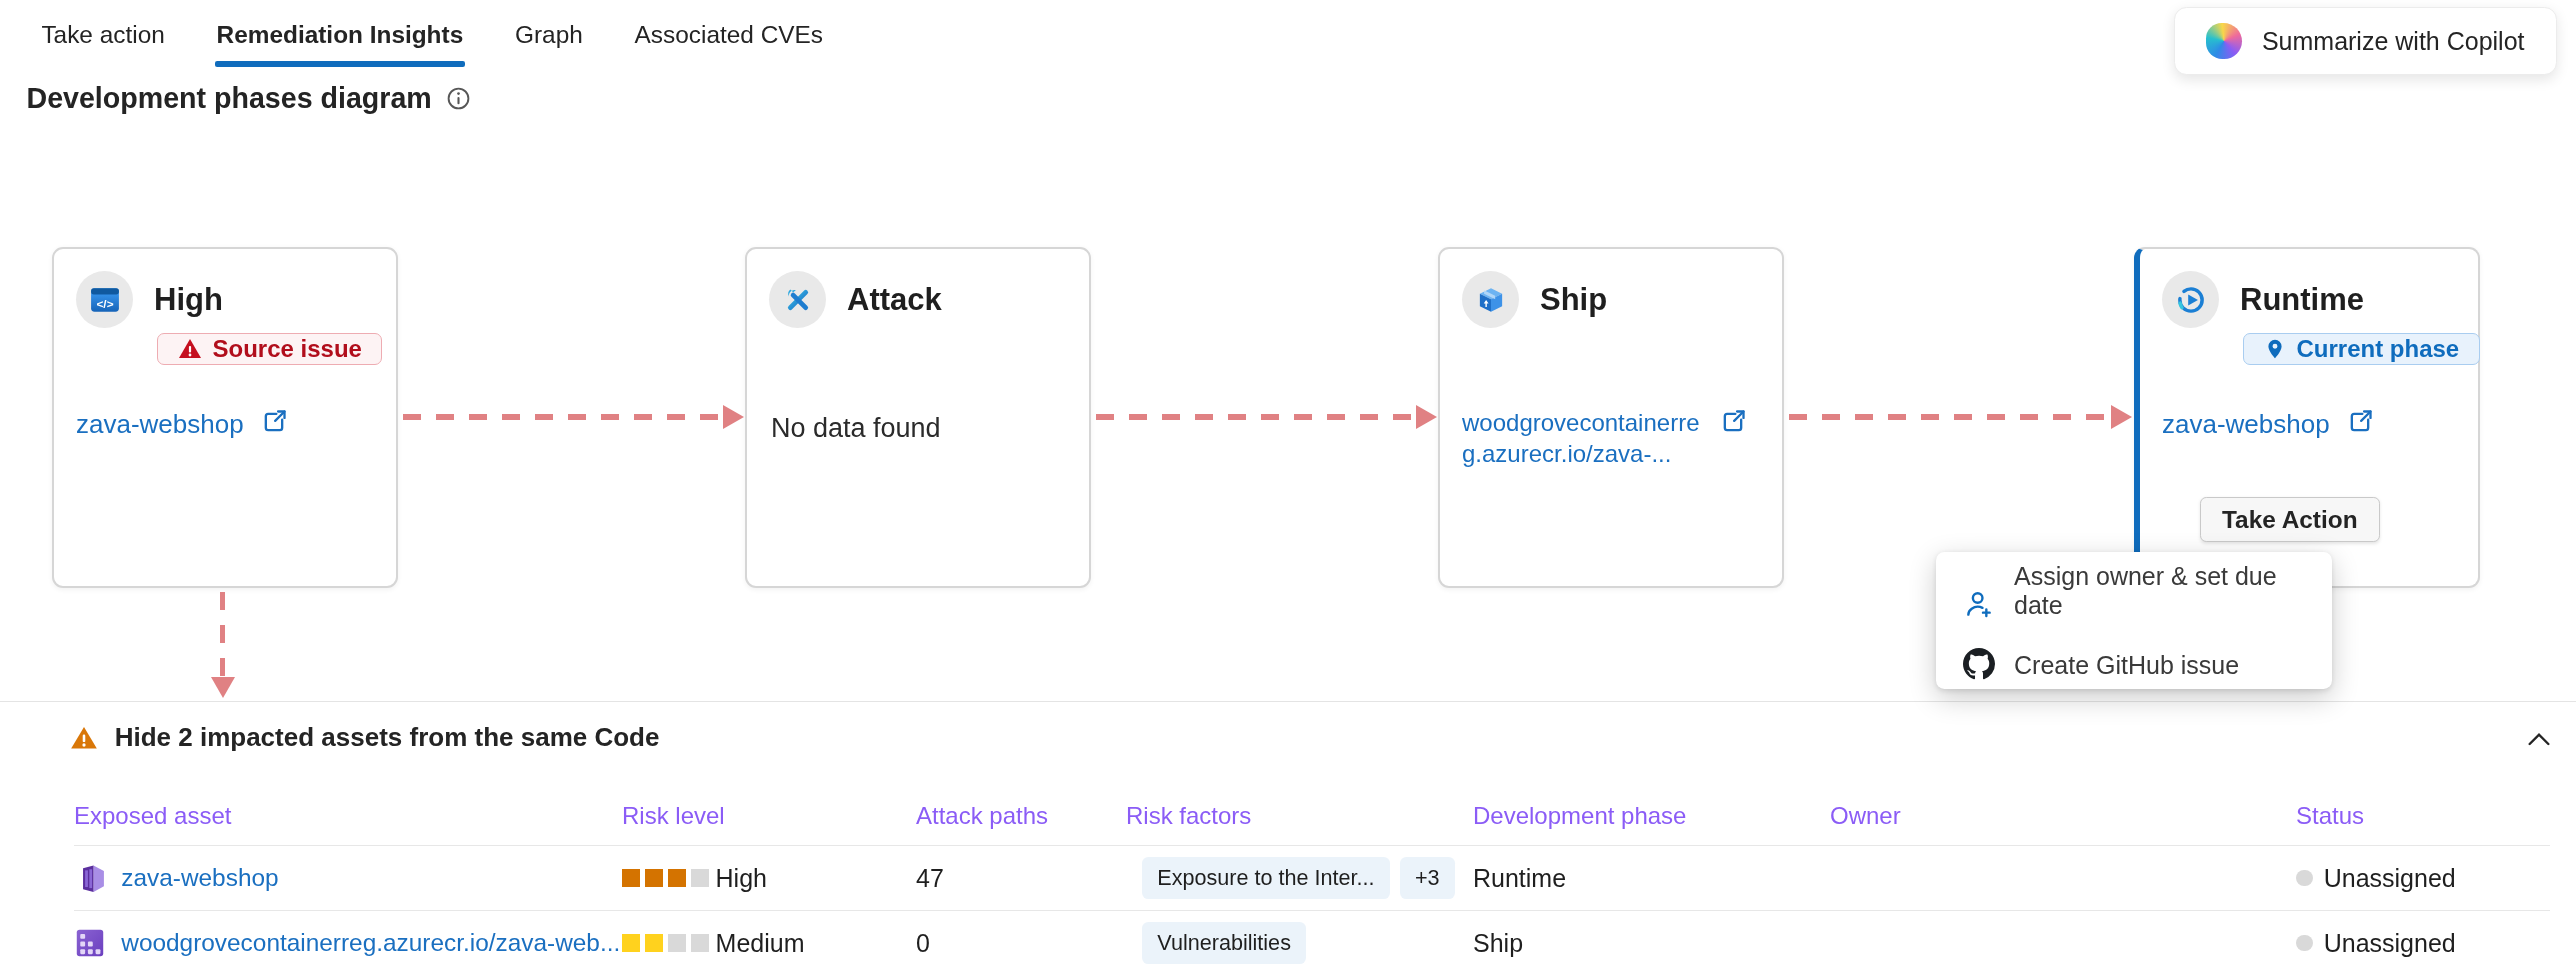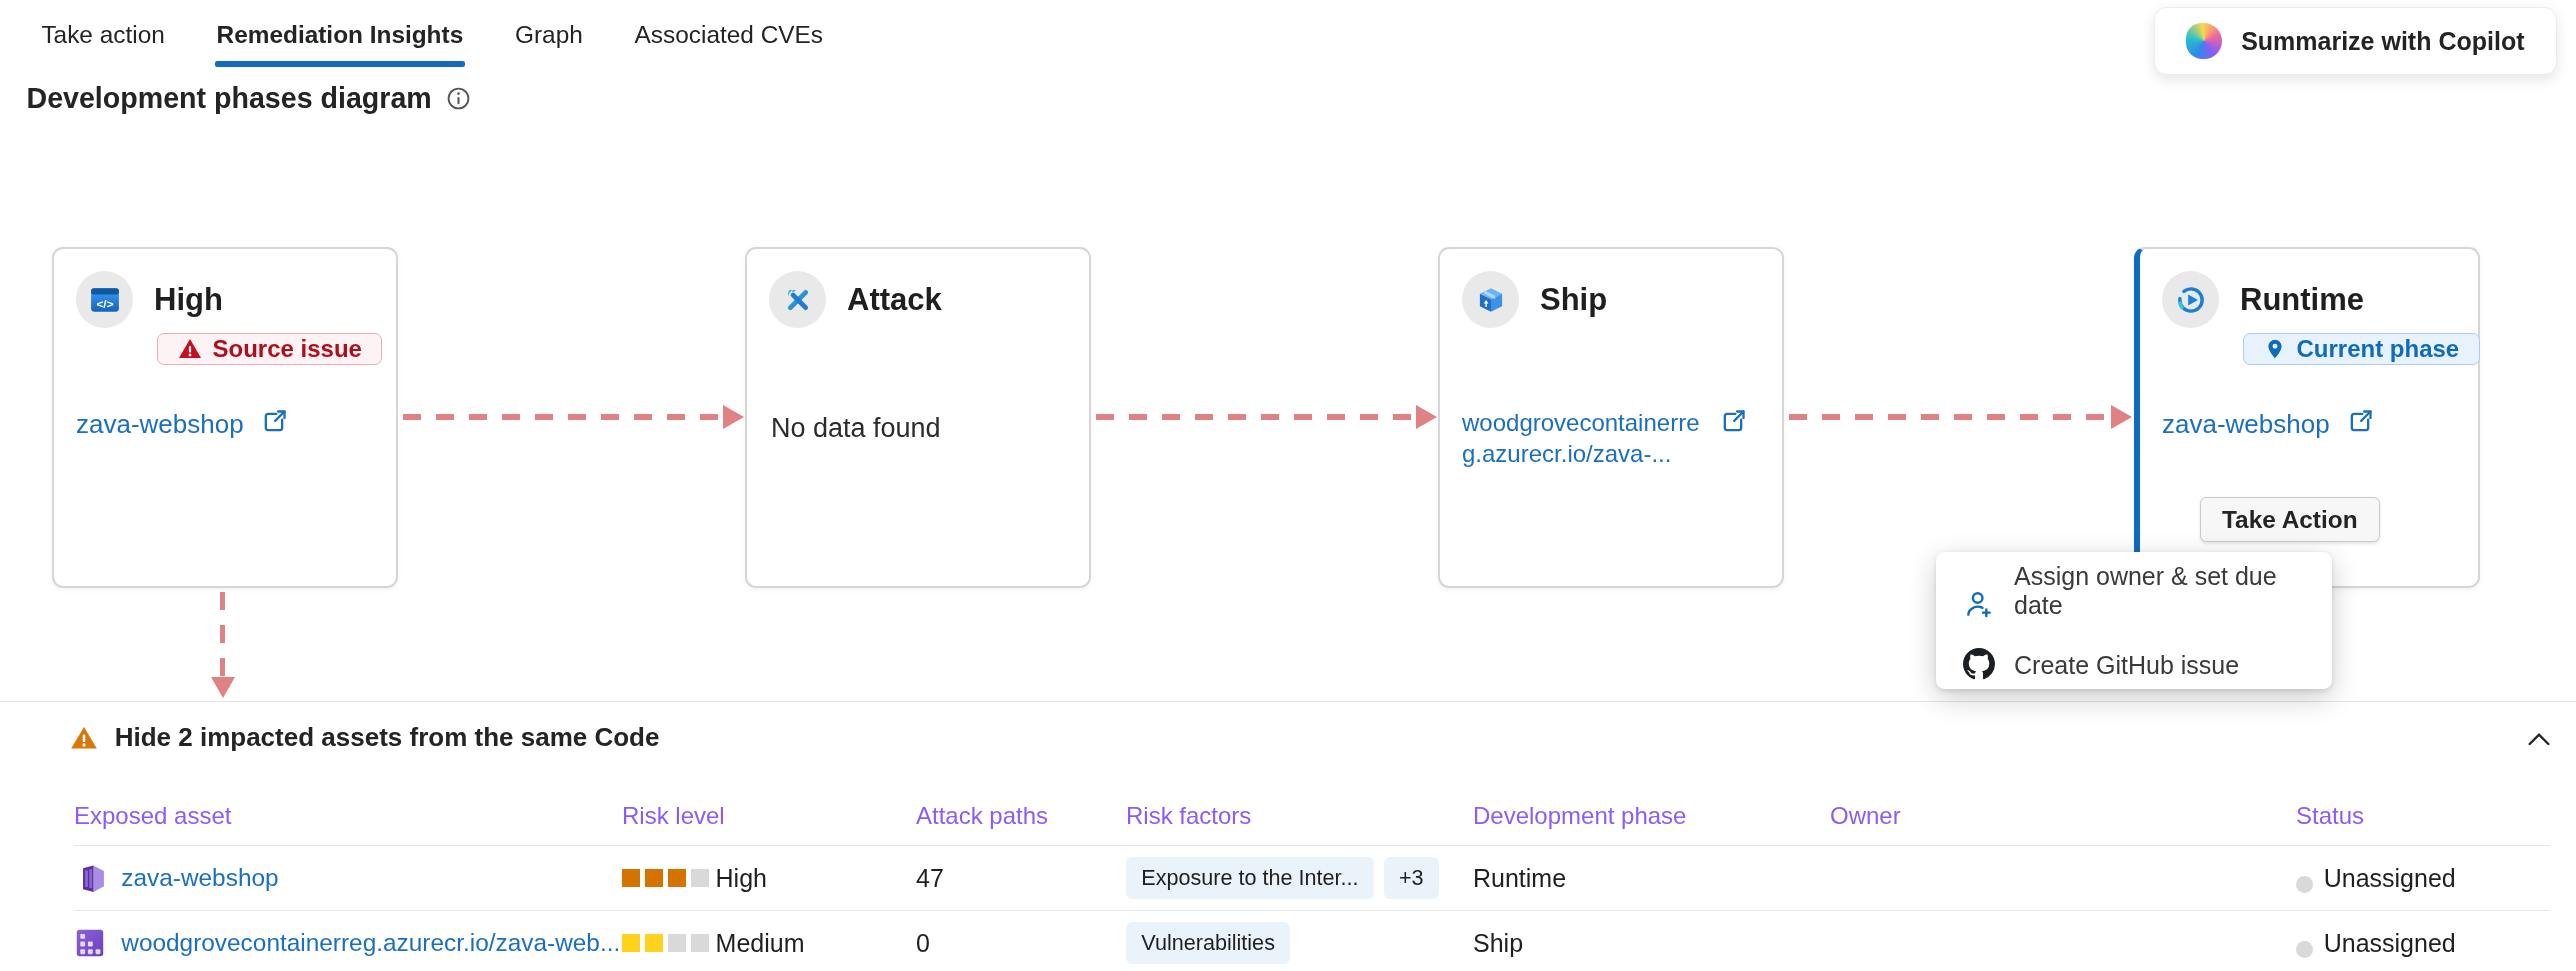--- a/index.html
+++ b/index.html
@@ -16,21 +16,21 @@
 
   
   .tabs{position:absolute;left:40px;top:11px;display:flex;gap:49px;align-items:flex-start;}
   .tab{font-size:24.4px;color:#242424;padding:9.8px 1.4px 18px;position:relative;cursor:pointer;white-space:nowrap;}
   .tab.active{font-weight:700;}
   .tab.active::after{content:"";position:absolute;left:0;right:0;bottom:0;height:5.6px;background:var(--accent);border-radius:2.1px;}
 
   
   .copilot-btn{position:absolute;top:7px;right:19.5px;height:68px;display:flex;align-items:center;gap:19.5px;
     padding:0 31px;background:#fff;border:1.4px solid #ECECEC;border-radius:12.5px;
-    box-shadow:0 4.2px 12.5px rgba(0,0,0,.10);font-size:25px;color:#242424;cursor:pointer;font-weight:bold;}
+    box-shadow:0 4.2px 12.5px rgba(0,0,0,.10);font-size:25px;color:#242424;cursor:pointer;}
   .copilot-logo{width:36px;height:36px;border-radius:46% 54% 52% 48%;
     background:conic-gradient(from 210deg,#2E8BE6,#27C0CE,#F8D74A,#EF6A9B,#8A5CF5,#2E8BE6);}
 
   
   .section-title{position:absolute;left:26.5px;top:82px;display:flex;align-items:center;gap:14px;
     font-size:28.6px;font-weight:700;color:#242424;}
 
   
   .phase-card{position:absolute;top:247px;width:346px;height:341px;background:#fff;
     border:2.1px solid var(--card-border);border-radius:11px;box-shadow:0 1.4px 5.6px rgba(0,0,0,.05);}
@@ -71,23 +71,23 @@
   .chevron-btn{position:absolute;right:21px;top:724px;cursor:pointer;}
 
   .tbl{position:absolute;left:74px;right:26.5px;top:786px;}
   .tr{display:grid;grid-template-columns:548px 294px 210px 347px 357px 466px 1fr;align-items:center;}
   .tr.head{height:59px;font-size:24px;color:#8b5cf6;}
   .tr.row{height:65px;border-top:1.4px solid var(--divider);font-size:25px;color:#1F1F1F;}
   .asset-cell{display:flex;align-items:center;gap:15.3px;color:var(--link);cursor:pointer;white-space:nowrap;overflow:hidden;font-size:24.4px;}
   .risk-cell{display:flex;align-items:center;}
   .risk-sq{width:18px;height:18px;margin-right:4.9px;display:inline-block;}
   .risk-label{margin-left:2px;}
-  .factors-cell{display:flex;gap:9.8px;align-items:center;}
+  .factors-cell{display:flex;gap:9.8px;align-items:center;margin-left:16px;}
   .pill{background:var(--pill-bg);border-radius:6.3px;padding:8.4px 15.3px;font-size:21.6px;color:#1F1F1F;white-space:nowrap;}
-  .status-cell{display:flex;align-items:flex-end;gap:11px;}
+  .status-cell{display:flex;align-items:center;gap:11px;}
   .status-dot{width:16.7px;height:16.7px;border-radius:50%;background:var(--risk-empty);}
   svg{display:block;}
 </style>
 </head>
 <body>
 
 <div class="tabs">
   <div class="tab">Take action</div>
   <div class="tab active">Remediation Insights</div>
   <div class="tab">Graph</div>

